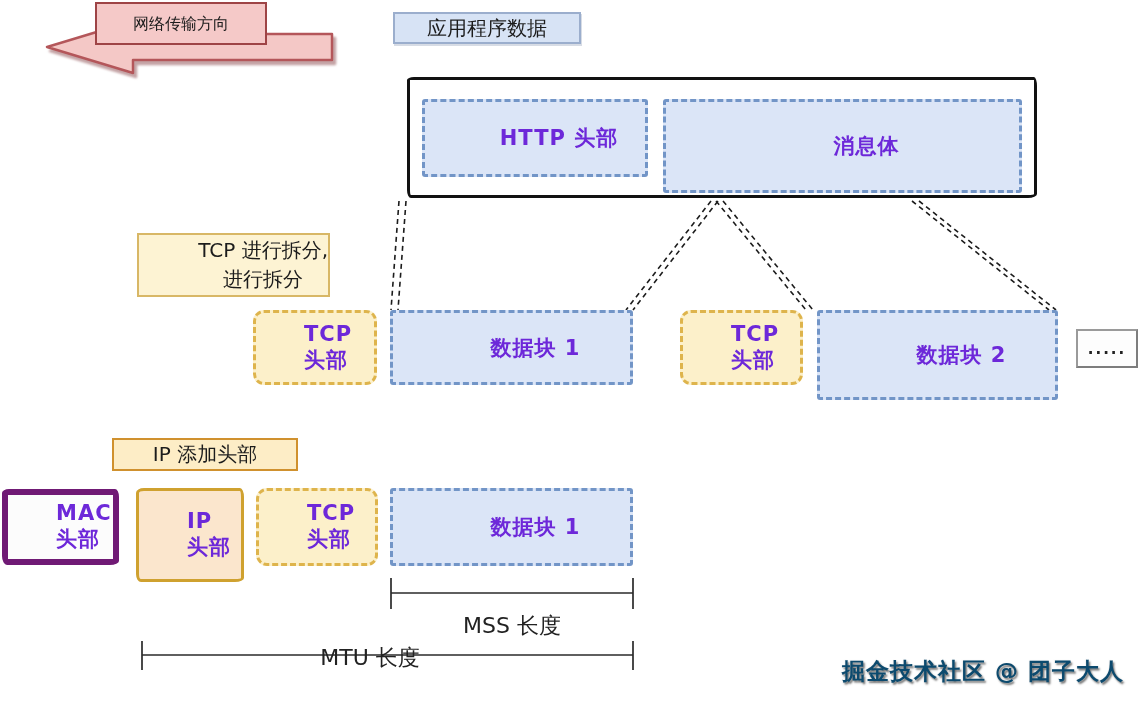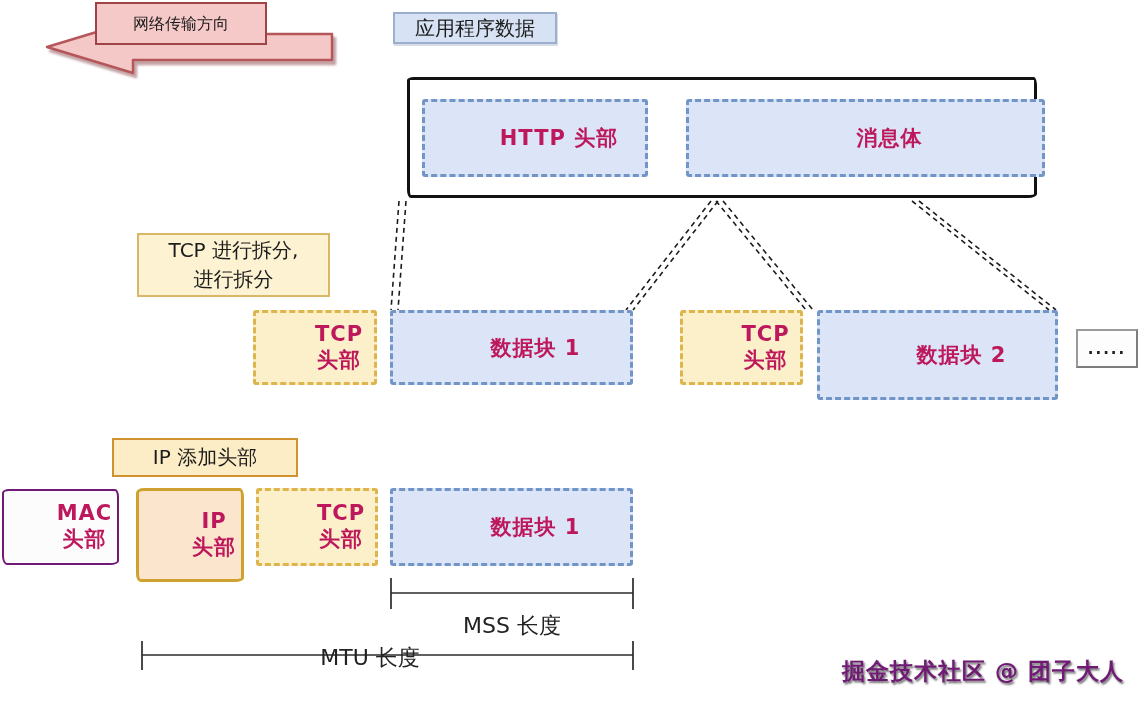--- a/index.html
+++ b/index.html
@@ -6,34 +6,34 @@
   #stage{
     position:relative;width:1142px;height:702px;background:#ffffff;overflow:hidden;
     font-family:"DejaVu Sans","Liberation Sans",sans-serif;color:#1a1a1a;
   }
   .abs{position:absolute;box-sizing:border-box;}
   .flexc{display:flex;align-items:center;justify-content:center;}
   
   .note{font-size:20px;font-weight:400;color:#1c1c1c;text-align:center;line-height:1.45;}
   .note-pink{background:#f5c9c8;border:2px solid #9e4446;}
   .note-blue{background:#d7e3f5;border:2px solid #9baecd;box-shadow:1px 2px 0 rgba(140,155,180,.35);}
-  .note-yellow{background:#fdf3d3;border:2px solid #d8b766;}
+  .note-yellow{background:#fdf3d3;border:2px solid #d8b766;justify-content:flex-end;}
   .note-orange{background:#fdedc6;border:2px solid #d0912e;}
   
-  .pbox{font-size:21px;font-weight:700;letter-spacing:1px;color:#be185d;text-align:center;padding-left:48px;}
+  .pbox{font-size:21px;font-weight:700;letter-spacing:1px;color:#6d28d9;text-align:left;padding-left:48px;}
   .blue-dash{background:#dbe5f7;border:3px dashed #7295c7;border-radius:3px;}
-  .yellow-dash{background:#fcf0ca;border:3px dashed #deb44c;border-radius:3px;}
+  .yellow-dash{background:#fcf0ca;border:3px dashed #deb44c;border-radius:11px;}
   .orange-solid{background:#fbe6cd;border:3px solid #cfa12f;border-radius:8px 4px 9px 5px/5px 9px 4px 8px;}
-  .gray-solid{background:#fcfcfc;border:2px solid #701a75;border-radius:7px 4px 9px 5px/4px 8px 4px 9px;}
+  .gray-solid{background:#fcfcfc;border:6px solid #701a75;border-radius:7px 4px 9px 5px/4px 8px 4px 9px;}
   .bigbox{background:#ffffff;border:3px solid #111;border-radius:7px 3px 9px 4px/3px 9px 4px 8px;}
   .dotsbox{background:#fdfdfd;border:2px solid #9a9a9a;border-right-color:#7d7d7d;border-bottom-color:#7d7d7d;
            font-size:15px;font-weight:700;letter-spacing:2px;color:#222;}
   .measure-label{font-size:22px;font-weight:400;color:#222;}
   .watermark{
-    font-size:23px;font-weight:700;color:#701a75;letter-spacing:1px;
+    font-size:23px;font-weight:700;color:#0c4a6e;letter-spacing:1px;
     text-shadow:1.5px 1.5px 2px rgba(110,110,110,.95),-0.5px -0.5px 1px rgba(210,210,210,.6);
   }
   svg{position:absolute;left:0;top:0;}
 </style>
 </head>
 <body>
 
 <div id="stage">
 
   <svg width="1142" height="702" viewBox="0 0 1142 702">
@@ -66,31 +66,31 @@
       <line x1="142" y1="655" x2="633" y2="655"></line>
       <line x1="142" y1="641" x2="142" y2="670"></line>
       <line x1="633" y1="641" x2="633" y2="670"></line>
     </g>
   </svg>
 
   <div class="abs flexc note note-pink" style="left:95px;top:2px;width:172px;height:43px;font-size:16px;">
     <span>网络传输方向</span>
   </div>
 
-  <div class="abs flexc note note-blue" style="left:393px;top:12px;width:164px;height:32px;">
+  <div class="abs flexc note note-blue" style="left:393px;top:12px;width:188px;height:32px;">
     <span>应用程序数据</span>
   </div>
 
   <div class="abs bigbox" style="left:407px;top:77px;width:630px;height:121px;"></div>
 
   <div class="abs flexc pbox blue-dash" style="left:422px;top:99px;width:226px;height:78px;">
     <span>HTTP 头部</span>
   </div>
 
-  <div class="abs flexc pbox blue-dash" style="left:686px;top:99px;width:359px;height:78px;">
+  <div class="abs flexc pbox blue-dash" style="left:663px;top:99px;width:359px;height:94px;">
     <span>消息体</span>
   </div>
 
   <div class="abs flexc note note-yellow" style="left:137px;top:233px;width:193px;height:64px;">
     <div>
       <div>TCP 进行拆分,</div>
       <div>进行拆分</div>
     </div>
   </div>
 
@@ -103,21 +103,21 @@
   <div class="abs flexc pbox yellow-dash" style="left:680px;top:310px;width:123px;height:75px;">
     <span>TCP 头部</span>
   </div>
   <div class="abs flexc pbox blue-dash" style="left:817px;top:310px;width:241px;height:90px;">
     <span>数据块 2</span>
   </div>
   <div class="abs flexc dotsbox" style="left:1076px;top:329px;width:62px;height:39px;">
     <span>.....</span>
   </div>
 
-  <div class="abs flexc note note-orange" style="left:112px;top:438px;width:186px;height:39px;">
+  <div class="abs flexc note note-orange" style="left:112px;top:438px;width:186px;height:33px;">
     <span>IP 添加头部</span>
   </div>
 
   <div class="abs flexc pbox gray-solid" style="left:2px;top:489px;width:117px;height:76px;">
     <span>MAC 头部</span>
   </div>
   <div class="abs flexc pbox orange-solid" style="left:136px;top:488px;width:108px;height:94px;">
     <span>IP 头部</span>
   </div>
   <div class="abs flexc pbox yellow-dash" style="left:256px;top:488px;width:122px;height:78px;">

